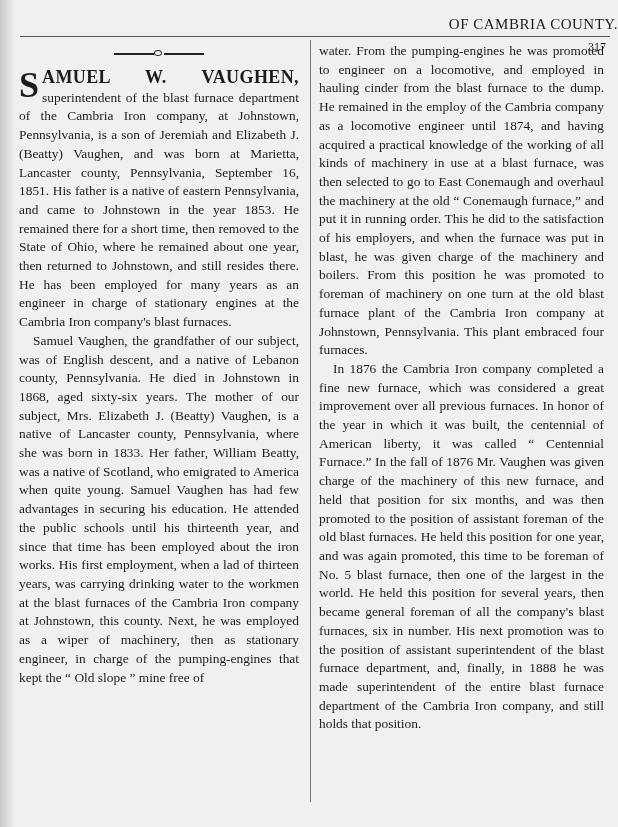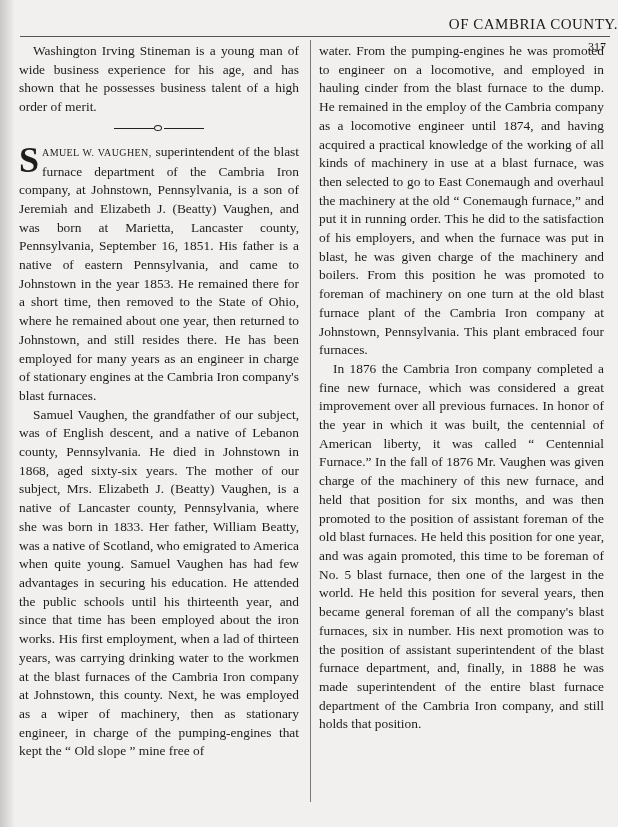--- a/index.html
+++ b/index.html
@@ -49,36 +49,35 @@
   .divider .line.l { left: 0; }
   .divider .line.r { right: 0; }
   .divider .dot {
     position: absolute; left: 40px; top: 0; width: 8px; height: 6px;
     border: 1.5px solid #222; border-radius: 50%; box-sizing: border-box;
   }
   .dropcap {
     float: left; font-size: 36px; line-height: 30px; font-weight: bold;
     margin: 2px 3px 0 0; font-family: "Liberation Serif", serif;
   }
-  .lead-name { font-weight: normal; letter-spacing: 0.4px; font-size: 10px; }
+  .lead-name { font-weight: bold; letter-spacing: 0.4px; font-size: 18px; }
 </style>
 </head>
 <body>
 
 <div class="leftshade"></div>
 
 <div class="running-head">
   <div class="running-title">OF CAMBRIA COUNTY.</div>
   <div class="page-num">317</div>
 </div>
 <div class="head-rule"></div>
 <div class="col-rule"></div>
 
 <div class="col left">
-  <p>Washington Irving Stineman is a young man of wide business experience for his age, and has shown that he possesses business talent of a high order of merit.</p>
   <div class="divider">
     <span class="line l"></span>
     <span class="dot"></span>
     <span class="line r"></span>
   </div>
   <p class="noindent"><span class="dropcap">S</span><span class="lead-name">AMUEL W. VAUGHEN,</span><span> superintendent of the blast furnace department of the Cambria Iron company, at Johnstown, Pennsylvania, is a son of Jeremiah and Elizabeth J. (Beatty) Vaughen, and was born at Marietta, Lancaster county, Pennsylvania, September 16, 1851. His father is a native of eastern Pennsylvania, and came to Johnstown in the year 1853. He remained there for a short time, then removed to the State of Ohio, where he remained about one year, then returned to Johnstown, and still resides there. He has been employed for many years as an engineer in charge of stationary engines at the Cambria Iron company's blast furnaces.</span></p>
   <p>Samuel Vaughen, the grandfather of our subject, was of English descent, and a native of Lebanon county, Pennsylvania. He died in Johnstown in 1868, aged sixty-six years. The mother of our subject, Mrs. Elizabeth J. (Beatty) Vaughen, is a native of Lancaster county, Pennsylvania, where she was born in 1833. Her father, William Beatty, was a native of Scotland, who emigrated to America when quite young. Samuel Vaughen has had few advantages in securing his education. He attended the public schools until his thirteenth year, and since that time has been employed about the iron works. His first employment, when a lad of thirteen years, was carrying drinking water to the workmen at the blast furnaces of the Cambria Iron company at Johnstown, this county. Next, he was employed as a wiper of machinery, then as stationary engineer, in charge of the pumping-engines that kept the “ Old slope ” mine free of</p>
 </div>
 
 <div class="col right">

